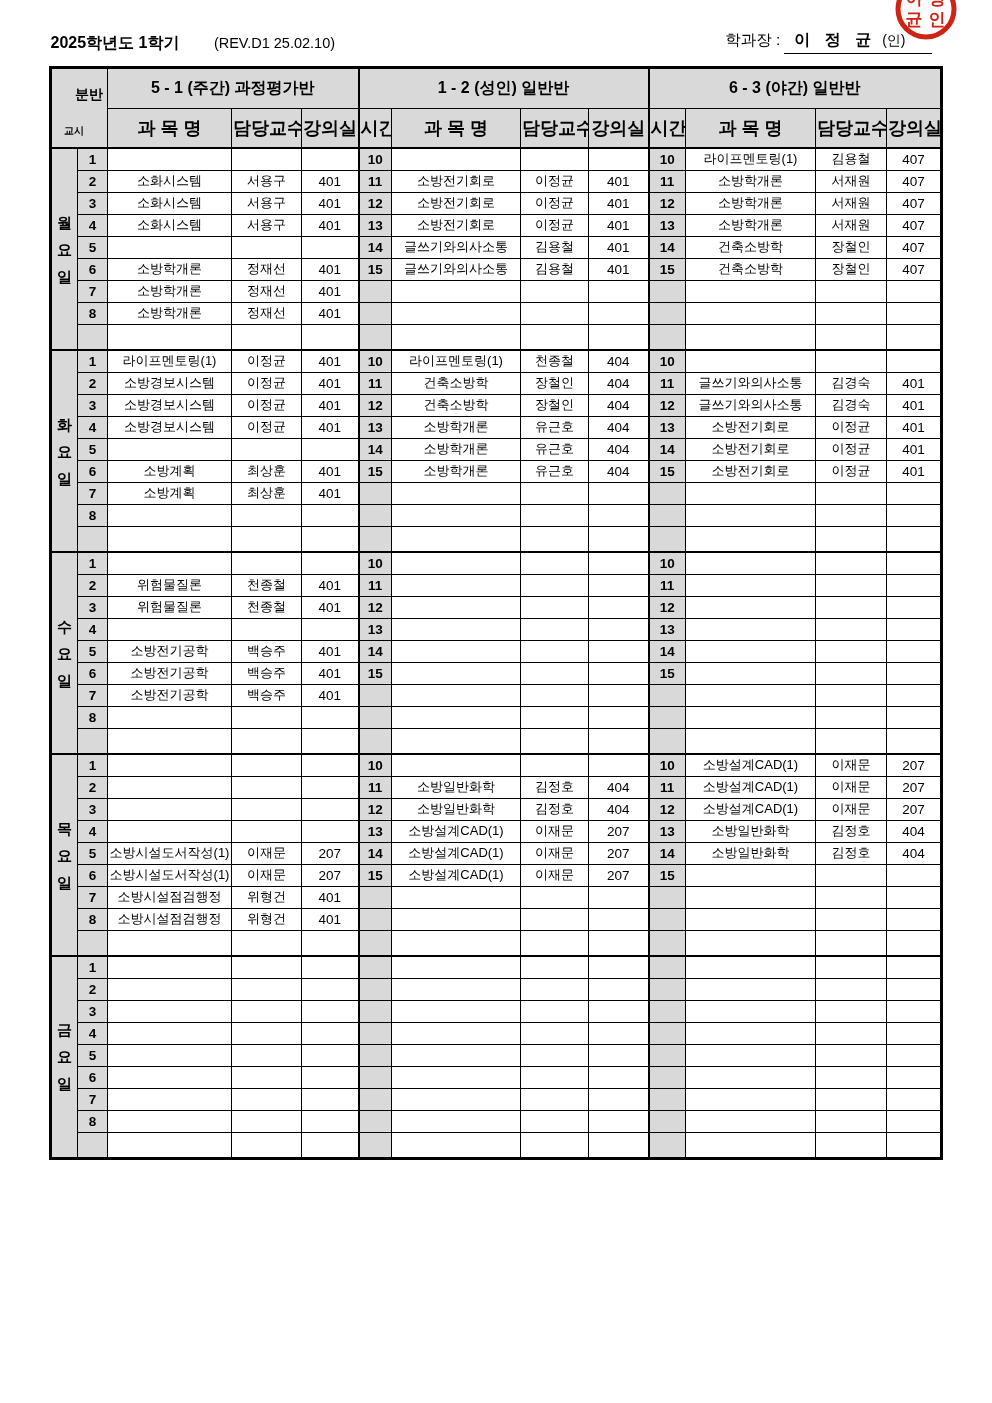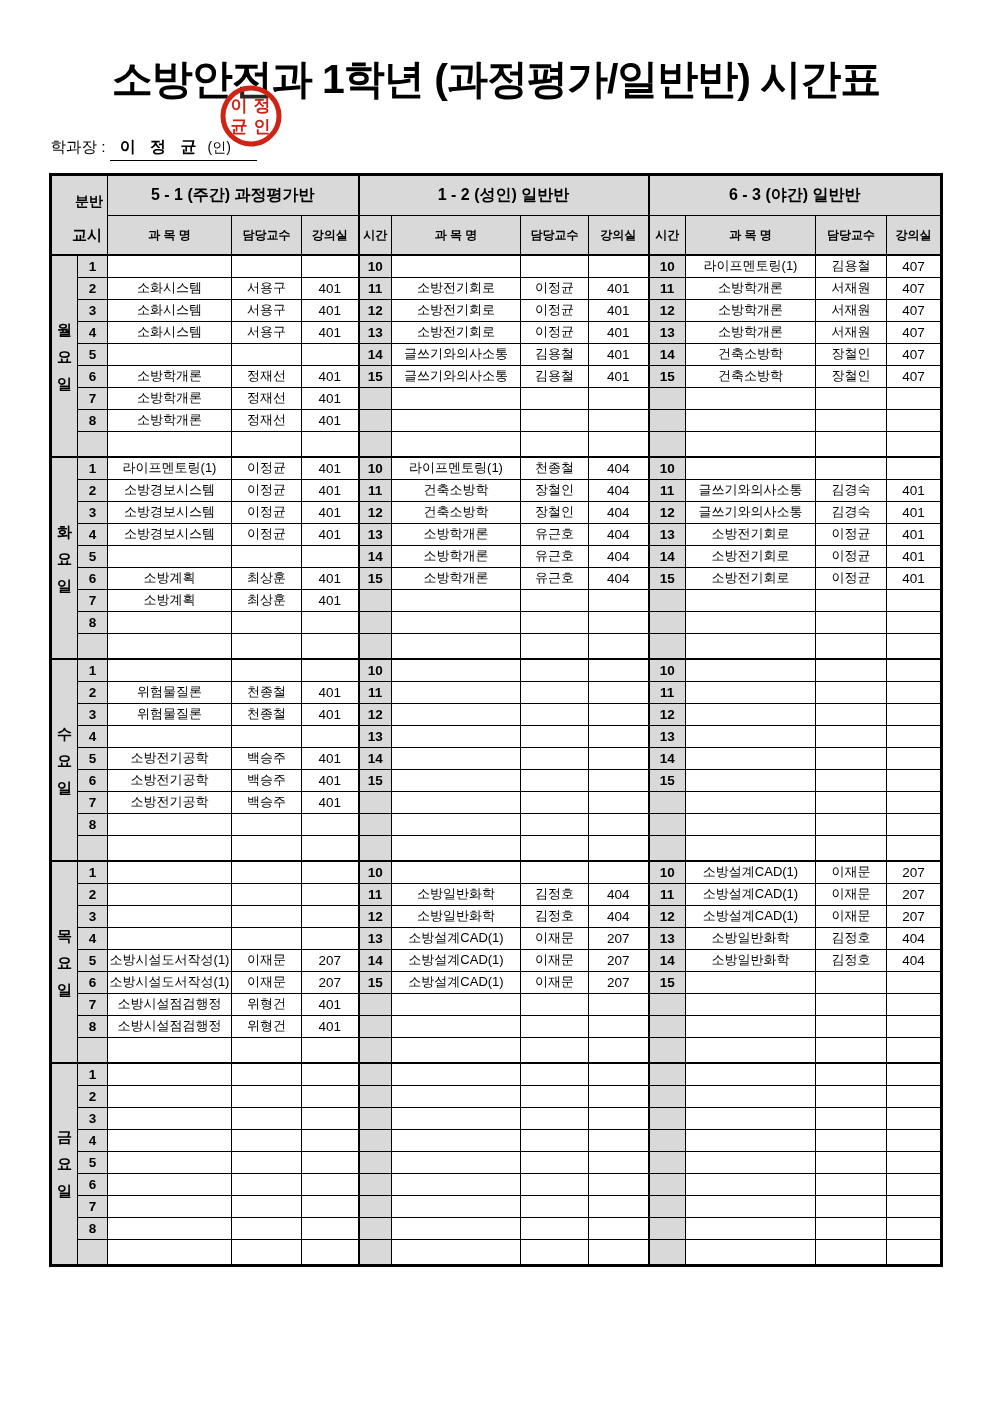--- a/index.html
+++ b/index.html
@@ -13,44 +13,47 @@
   .sig-area{position:relative;white-space:nowrap;padding-right:10px;}
   .sig-label{font-size:15.5px;font-weight:400;}
   .sig-line{display:inline-block;border-bottom:1.5px solid #000;padding:0 26px 2px 10px;margin-left:4px;margin-top:19px;}
   .sig-name{font-size:16px;font-weight:700;letter-spacing:5px;}
   .sig-suffix{font-size:14px;font-weight:400;margin-left:6px;}
   .stamp{position:absolute;right:-16px;top:-34px;}
   table.tt{width:891px;margin:12px auto 0;border-collapse:collapse;table-layout:fixed;border:3px solid #000;}
   .tt th,.tt td{border:1px solid #000;padding:0 1px;text-align:center;vertical-align:middle;overflow:hidden;white-space:nowrap;}
   .tt thead th{background:#d9d9d9;font-weight:700;}
   .tt thead tr.grps th{height:39px;font-size:16px;}
-  .tt thead tr.cols th{height:38px;font-size:12px;border-bottom:2.5px solid #000;}
+  .tt thead tr.cols th{height:38px;font-size:18px;border-bottom:2.5px solid #000;}
   th.corner{position:relative;border-bottom:2.5px solid #000;
     background-image:linear-gradient(to bottom right,rgba(0,0,0,0) calc(50% - 1px),#000 calc(50% - 1px),#000 calc(50% + 1px),rgba(0,0,0,0) calc(50% + 1px));
     background-color:#d9d9d9;}
   .c-tr{position:absolute;top:17px;right:4px;font-size:14px;font-weight:700;}
-  .c-bl{position:absolute;bottom:9px;left:20px;font-size:15px;font-weight:700;}
+  .c-bl{position:absolute;bottom:9px;left:12px;font-size:10px;font-weight:700;}
   .tt tbody tr{height:22px;}
   .tt tbody tr.sep{height:26px;}
   .tt tbody tr.day-start td{border-top:2.5px solid #000;}
   td.num-cell{background:#d9d9d9;font-weight:700;font-size:13.5px;}
   th.gsep,td.gsep{border-left:2px solid #000;}
   td.day-cell{background:#d9d9d9;font-weight:700;font-size:15px;white-space:pre-line;line-height:1.8;padding:0;}
   td.subject-cell{font-size:13px;}
   td.prof-cell{font-size:13px;}
   td.room-cell{font-size:13.5px;}
 </style>
 </head>
 <body>
 
 <div class="page">
 
-  <h1 class="title">소방안전과 1학년 (과정평가/일반반) 시간표</h1>
 
   <div class="meta-row">
+    <div class="meta-left">
+      <span class="semester">2025학년도 1학기</span>
+      <span class="revision">(REV.D1 25.02.10)</span>
+    </div>
     <div class="sig-area">
       <span class="sig-label">학과장 :</span><span class="sig-line"><span class="sig-name">이 정 균</span><span class="sig-suffix">(인)</span></span>
       <svg class="stamp" width="64" height="64" viewBox="0 0 64 64">
         <circle cx="32" cy="32" r="28" fill="#fff" fill-opacity="0.15" stroke="#cf2315" stroke-width="5"></circle>
         <text x="20" y="27" font-size="17" font-weight="bold" fill="#cf2315" text-anchor="middle" font-family="'Liberation Serif',serif">이</text>
         <text x="43" y="27" font-size="17" font-weight="bold" fill="#cf2315" text-anchor="middle" font-family="'Liberation Serif',serif">정</text>
         <text x="20" y="48" font-size="17" font-weight="bold" fill="#cf2315" text-anchor="middle" font-family="'Liberation Serif',serif">균</text>
         <text x="43" y="48" font-size="17" font-weight="bold" fill="#cf2315" text-anchor="middle" font-family="'Liberation Serif',serif">인</text>
       </svg>
     </div>

